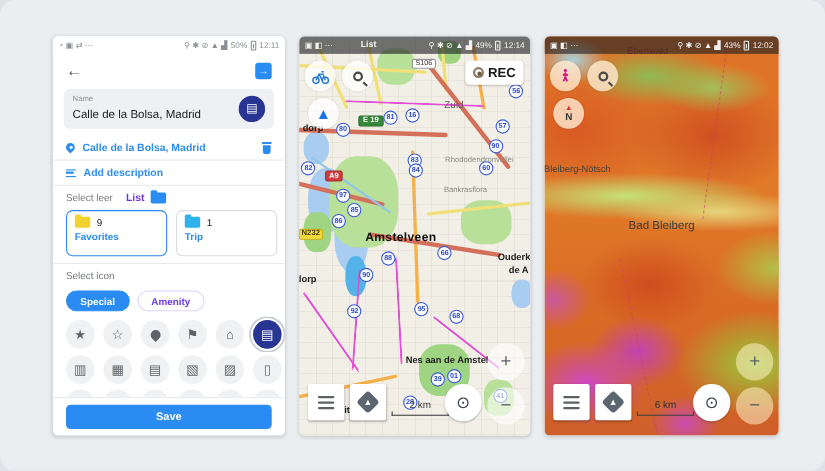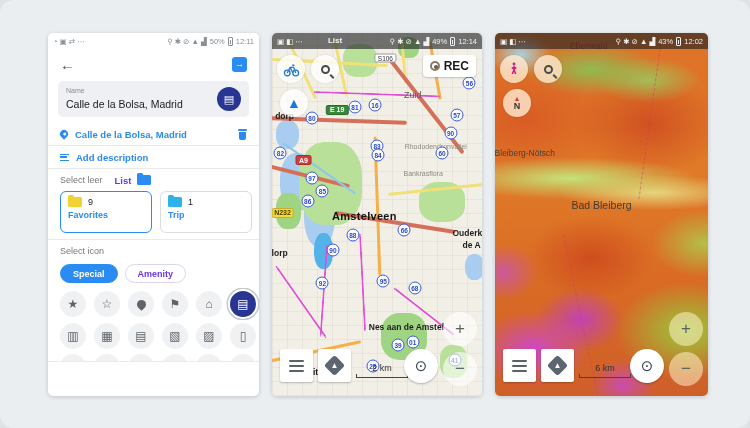--- a/index.html
+++ b/index.html
@@ -239,20 +239,21 @@
         <span class="fav-ico stub"></span>
         <span class="fav-ico stub"></span>
         <span class="fav-ico stub"></span>
         <span class="fav-ico stub"></span>
         <span class="fav-ico stub"></span>
         <span class="fav-ico stub"></span>
       </div>
     <div style="flex:1"></div>
     <div class="hr"></div>
     <div class="footer">
+      <button class="btn primary">Save</button>
     </div>
   </section>
 
   <section class="phone" id="ph2">
     <div class="map osm">
 
       <div class="water" style="left:2%;top:24%;width:11%;height:8%;"></div>
       <div class="water" style="left:4%;top:33%;width:16%;height:16%;"></div>
       <div class="water" style="left:15%;top:41%;width:15%;height:18%;"></div>
       <div class="water v" style="left:20%;top:55%;width:9%;height:10%;"></div>

